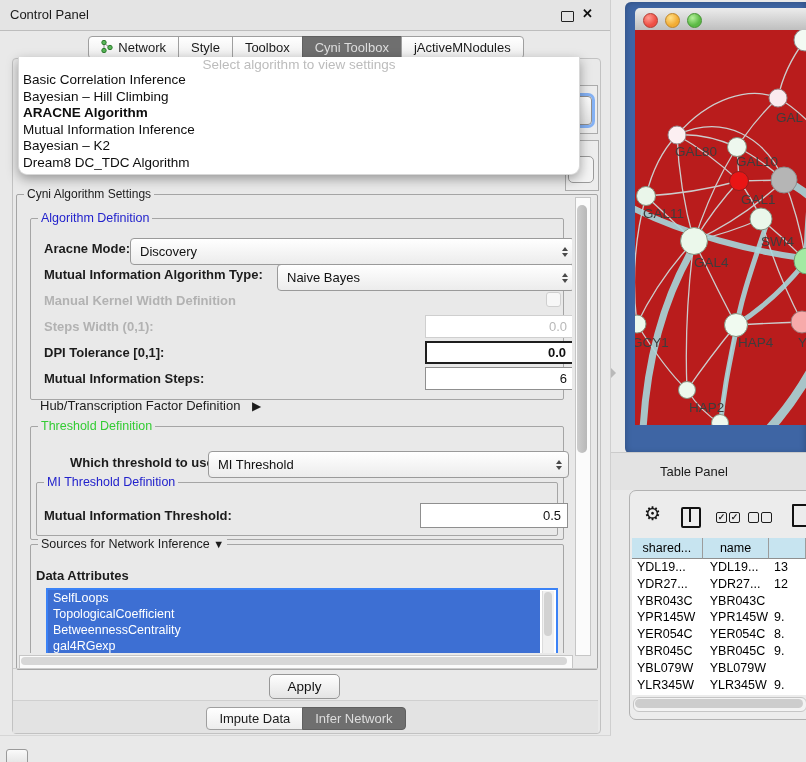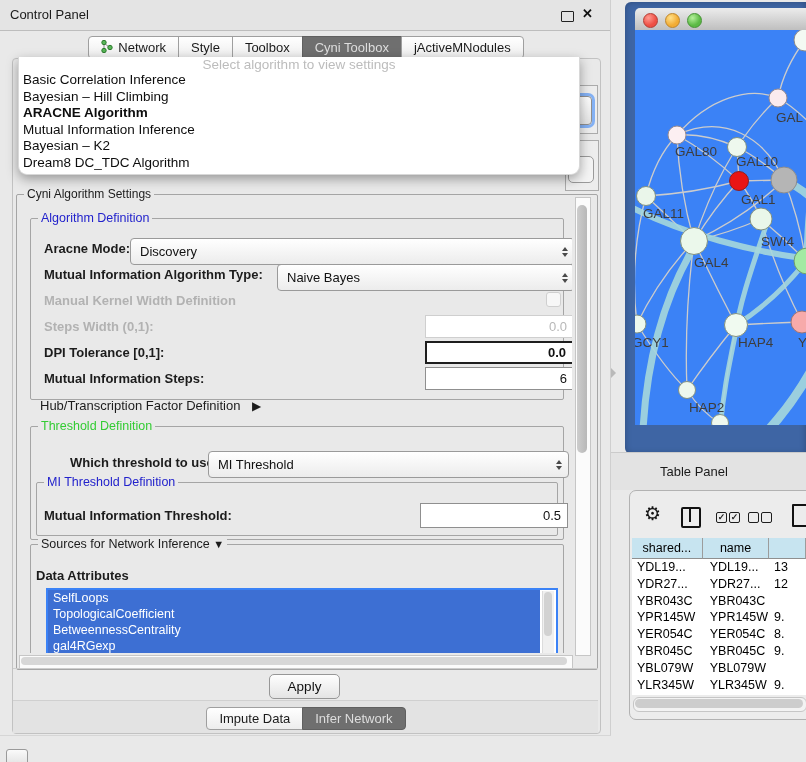--- a/index.html
+++ b/index.html
@@ -85,21 +85,21 @@
 
   
   .net-frame{left:625px;top:2px;width:181px;height:452px;background:#3e65a4;border-radius:6px 0 0 6px;
              box-shadow:inset 0 0 6px rgba(0,0,0,.25);}
   .net-titlebar{left:635px;top:8px;width:171px;height:22px;background:linear-gradient(#ececec,#bfbfbf);
                 border-bottom:1px solid #8f8f8f;border-radius:5px 0 0 0;}
   .light{position:absolute;top:4.5px;width:13px;height:13px;border-radius:50%;}
   .light.red{left:8px;background:radial-gradient(circle at 35% 30%,#ff9a90,#ee4f44 60%);border:1px solid #b33b32;}
   .light.yellow{left:30px;background:radial-gradient(circle at 35% 30%,#ffe08a,#f2ac34 60%);border:1px solid #bf8527;}
   .light.green{left:52px;background:radial-gradient(circle at 35% 30%,#b4f09a,#5cba45 60%);border:1px solid #459333;}
-  .net-canvas{left:635px;top:30px;width:171px;height:395px;background:#3b82f6;overflow:hidden;}
+  .net-canvas{left:635px;top:30px;width:171px;height:395px;background:#b91c1c;overflow:hidden;}
 
   
   .tp-bar{left:611px;top:452px;width:195px;height:37px;background:#e3e3e3;border-top:1px solid #cbcbcb;}
   .tp-title{left:637px;top:464px;font-size:13px;color:#1b1b1b;margin-left:23px;}
   .tp-window{left:629px;top:490px;width:190px;height:228px;background:#ececec;border:1px solid #b2b2b2;border-radius:7px;}
   .gear{left:644px;top:504px;font-size:19px;color:#141414;line-height:19px;}
   .cols-icon{left:681px;top:507px;width:16px;height:17px;border:2px solid #121212;border-radius:2px;}
   .cols-icon::after{content:"";position:absolute;left:6px;top:0;width:2px;height:13px;background:#121212;}
   .mini-box{position:absolute;width:9px;height:9px;border:1.5px solid #1d1d1d;border-radius:2px;font-size:9px;line-height:9px;
             text-align:center;color:#1d1d1d;font-weight:bold;}

